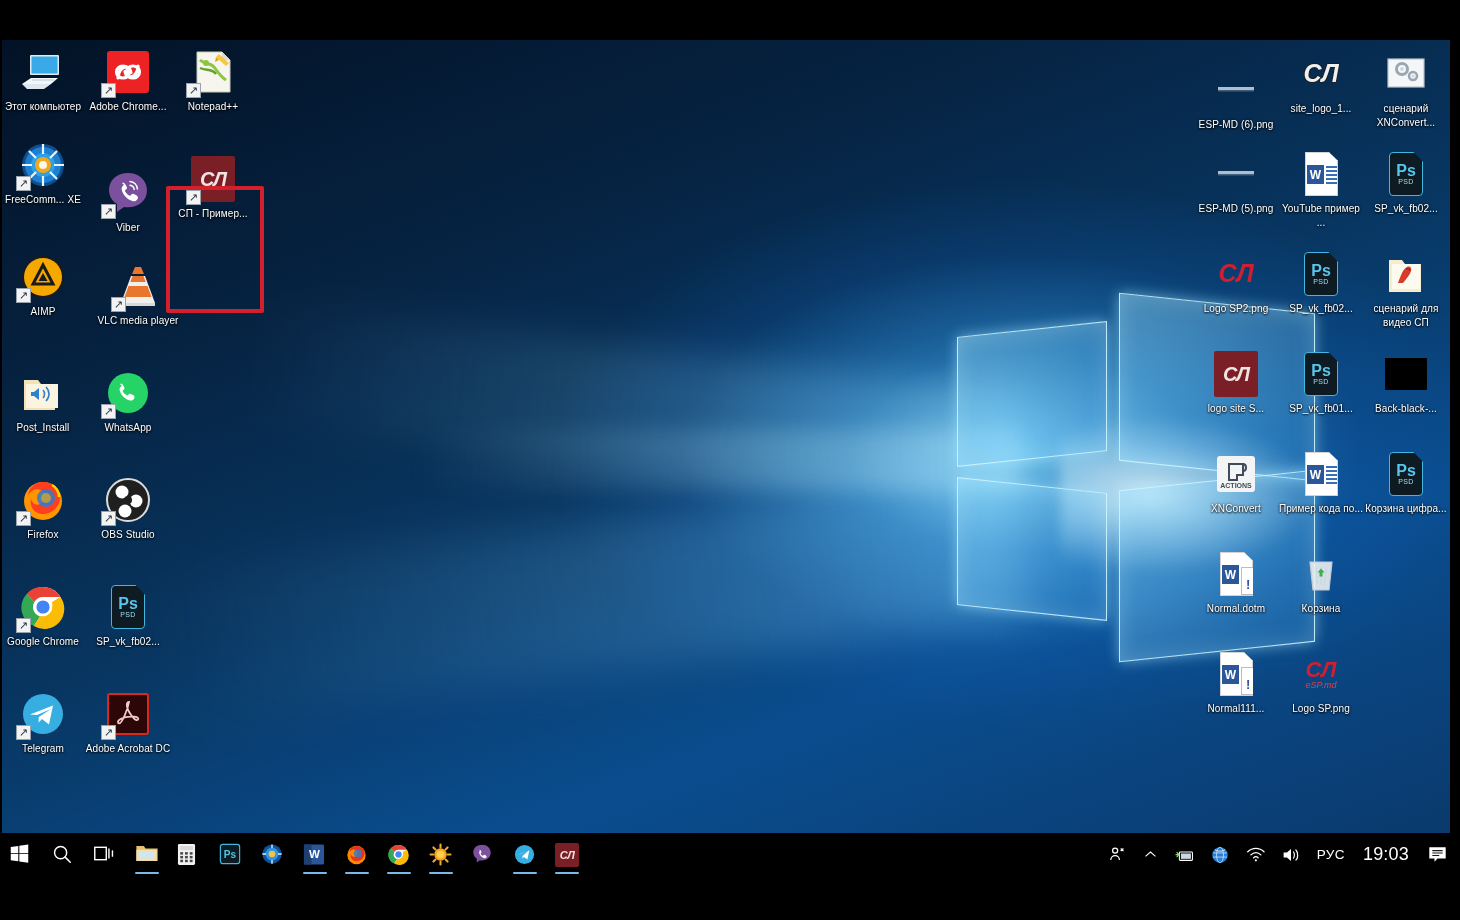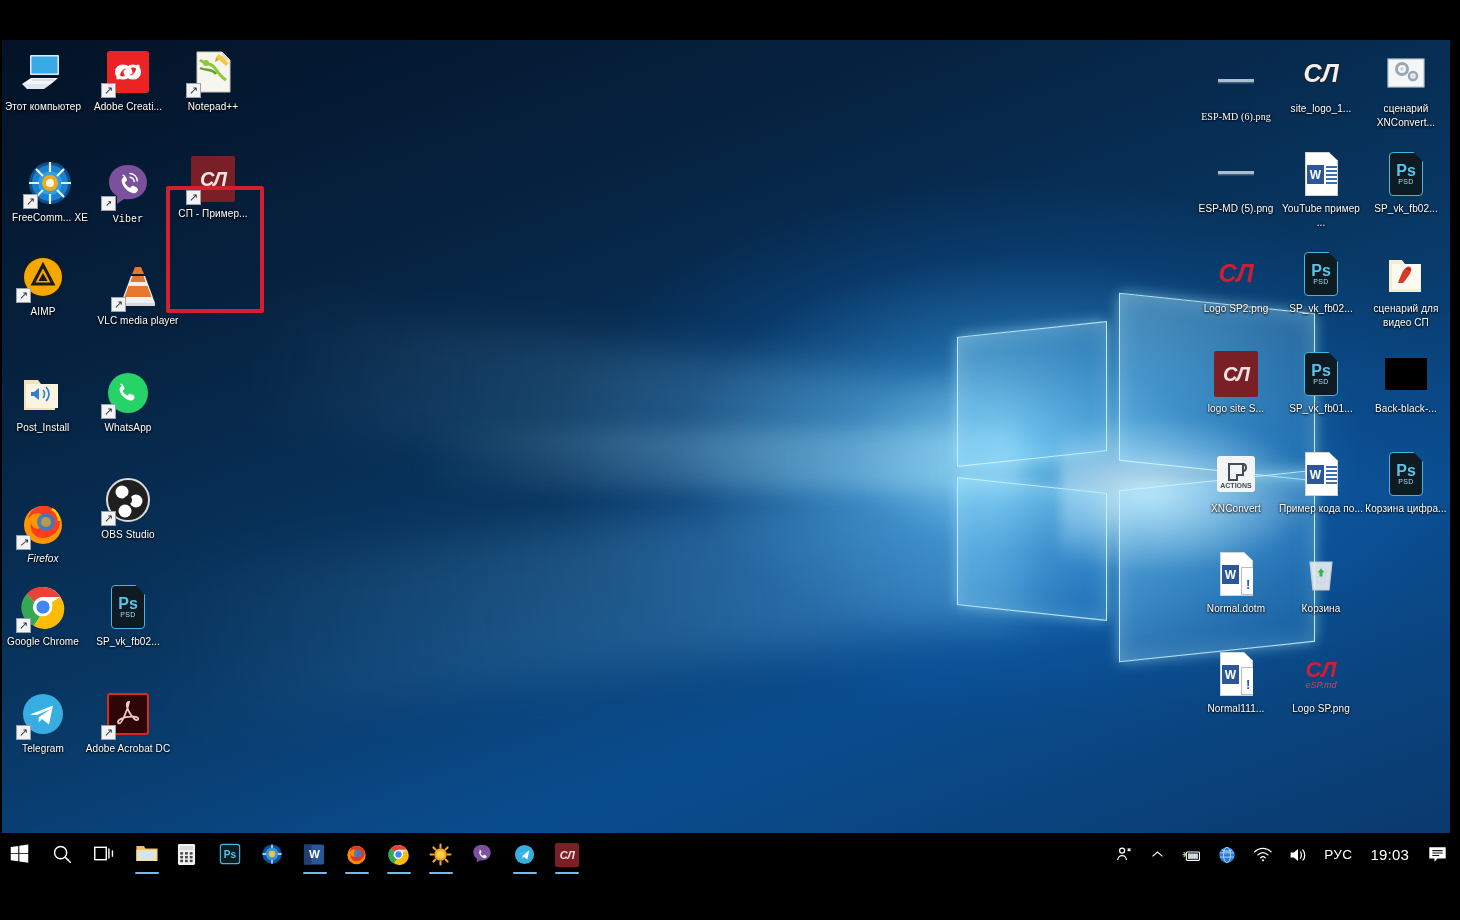--- a/index.html
+++ b/index.html
@@ -148,21 +148,21 @@
   }
   .tb-ico{ width:24px; height:24px; position:relative; }
 
   
   #tray {
     position:absolute; right:4px; top:833px; height:43px; display:flex;
     align-items:center; z-index:51; color:#fff;
   }
   .tray-item{ height:43px; display:flex; align-items:center; justify-content:center;
               padding:0 8px; font-size:13px; color:#fff; }
-  .tray-clock{ font-size:15px; letter-spacing:.2px; padding:0 10px; }
+  .tray-clock{ font-size:18px; letter-spacing:.2px; padding:0 10px; }
   .tray-lang{ font-size:13.5px; letter-spacing:.4px; }
 
   svg { display:block; }
 </style>
 </head>
 <body>
 
 <div id="screen">
 
   <div id="desktop">
@@ -196,52 +196,52 @@
         <div class="icon" style="left: 85px; top: 8px;">
           <div class="glyph">
             <svg width="48" height="48" viewBox="0 0 48 48">
         <rect x="3" y="3" width="42" height="42" rx="3" fill="#ed2224"></rect>
         <path d="M14 30c0-6 3.5-11 8-11 3 0 4.5 2.5 5 5.5M34 18c0 6-3.5 11-8 11-3 0-4.5-2.5-5-5.5" fill="none" stroke="#fff" stroke-width="3.2" stroke-linecap="round"></path>
         <ellipse cx="19" cy="24" rx="6.5" ry="6" fill="none" stroke="#fff" stroke-width="3.2"></ellipse>
         <ellipse cx="29" cy="24" rx="6.5" ry="6" fill="none" stroke="#fff" stroke-width="3.2"></ellipse>
       </svg>
             <span class="shortcut-arrow"></span>
           </div>
-          <div class="cap">Adobe Creati...</div>
+          <div class="cap">Adobe Chrome...</div>
         </div>
         <div class="icon" style="left: 170px; top: 8px;">
           <div class="glyph">
             <svg width="48" height="48" viewBox="0 0 48 48">
         <path d="M8 4h25l8 8v32H8z" fill="#f6f6ee" stroke="#c9c9b8" stroke-width="1"></path>
         <path d="M33 4l8 8h-8z" fill="#dcdccb"></path>
         <path d="M11 12c5 5 10 2 14 7s7 10 12 13" fill="none" stroke="#8ec63f" stroke-width="3"></path>
         <path d="M11 20c6 3 12 0 16 6" fill="none" stroke="#5fa32a" stroke-width="2.5"></path>
         <circle cx="17" cy="15" r="3" fill="#8ec63f"></circle>
         <path d="M30 6l10 9-3 3-10-9z" fill="#f5c842"></path>
         <path d="M27 9l3 3-4 2z" fill="#d8a420"></path>
       </svg>
             <span class="shortcut-arrow"></span>
           </div>
           <div class="cap">Notepad++</div>
         </div>
-        <div class="icon" style="left: 0px; top: 119px; margin-left: 7px;">
+        <div class="icon" style="left: 0px; top: 101px;">
           <div class="glyph">
             <svg width="48" height="48" viewBox="0 0 48 48">
         <circle cx="24" cy="24" r="21" fill="#0f4e8a"></circle>
         <circle cx="24" cy="24" r="18" fill="#1b7fd4"></circle>
         <circle cx="24" cy="24" r="12" fill="#2f9fe6"></circle>
         <circle cx="24" cy="24" r="8" fill="#f0a81e"></circle>
         <path d="M24 3v10M24 35v10M3 24h10M35 24h10M10 10l7 7M31 31l7 7M38 10l-7 7M17 31l-7 7" stroke="#eaf6ff" stroke-width="2.2"></path>
         <circle cx="24" cy="24" r="4" fill="#fff8e6"></circle>
       </svg>
             <span class="shortcut-arrow"></span>
           </div>
           <div class="cap">FreeComm... XE</div>
         </div>
-        <div class="icon" style="left: 85px; top: 121px; font-family: Liberation Mono, monospace;">
+        <div class="icon" style="left: 85px; top: 129px;">
           <div class="glyph">
             <svg width="48" height="48" viewBox="0 0 48 48">
         <path d="M24 4C13 4 5 11 5 21c0 6 3 11 8 14v8l7-5c1.3.2 2.6.3 4 .3 11 0 19-7 19-17S35 4 24 4z" fill="#7b519d"></path>
         <path d="M18 14c1.5-.6 2.6 0 3.4 1.4l1.3 2.4c.6 1.1.3 1.9-.6 2.6l-.9.7c-.3.3-.3.7-.1 1.1.8 1.8 2.6 3.6 4.4 4.4.4.2.8.2 1.1-.1l.7-.9c.7-.9 1.5-1.2 2.6-.6l2.4 1.3c1.4.8 2 1.9 1.4 3.4-.7 1.8-2.7 2.9-4.6 2.5-5.3-1.1-10.3-6.1-11.4-11.4-.4-1.9.6-3.9 2.3-4.8z" fill="#fff"></path>
         <path d="M26 12.5c4 .4 7 3.4 7.4 7.4M26 16.2c2.2.3 3.9 2 4.2 4.2" fill="none" stroke="#fff" stroke-width="1.5" stroke-linecap="round"></path>
       </svg>
             <span class="shortcut-arrow"></span>
           </div>
           <div class="cap">Viber</div>
         </div>
@@ -295,21 +295,21 @@
           <div class="glyph">
             <svg width="48" height="48" viewBox="0 0 48 48">
         <circle cx="24" cy="24" r="20" fill="#25d366"></circle>
         <path d="M16 15c1.4-.5 2.4 0 3.1 1.2l1.2 2.2c.5 1 .3 1.7-.6 2.3l-.8.6c-.3.3-.3.7-.1 1 .8 1.7 2.4 3.3 4.1 4.1.3.2.7.1 1-.1l.6-.8c.6-.8 1.3-1.1 2.3-.6l2.2 1.2c1.3.7 1.8 1.7 1.3 3.1-.6 1.6-2.5 2.6-4.2 2.3-4.9-1-9.5-5.6-10.5-10.5-.3-1.7.7-3.6 2.4-4z" fill="#fff"></path>
         <path d="M11 37l2.5-7" stroke="#25d366" stroke-width="0"></path>
       </svg>
             <span class="shortcut-arrow"></span>
           </div>
           <div class="cap">WhatsApp</div>
         </div>
-        <div class="icon" style="left: 0px; top: 460px; font-style: italic;">
+        <div class="icon" style="left: 0px; top: 436px;">
           <div class="glyph">
             <svg width="48" height="48" viewBox="0 0 48 48">
         <circle cx="24" cy="25" r="19" fill="#ff9500"></circle>
         <path d="M24 6c-8 0-14 6-15 13 4-6 10-7 14-4 5 4 3 11-2 13-4 2-9-1-9-6-2 8 3 16 12 16 10 0 17-8 17-17 0-9-7-15-17-15z" fill="#ff3d1f"></path>
         <circle cx="27" cy="22" r="9" fill="#2d7dd2" opacity=".85"></circle>
         <circle cx="27" cy="22" r="5" fill="#ffb300" opacity=".6"></circle>
         <path d="M33 9c4 2 7 7 7 12" fill="none" stroke="#ffd400" stroke-width="2.5"></path>
       </svg>
             <span class="shortcut-arrow"></span>
           </div>
@@ -367,21 +367,21 @@
         <rect x="4" y="4" width="40" height="40" rx="2" fill="#2d0607" stroke="#d52b1e" stroke-width="2"></rect>
         <path d="M25 12c-2 0-2.5 2-2 4.5.8 4 3.5 8 6 11 2 2.4 4 3.2 5 2 1-1.3-.8-2.6-4-2.8-5-.4-11.5 1-14.5 3-2 1.4-2 3.2-.7 3.6 2 .6 4-3.4 6-8.2 1.8-4.3 3.5-9.2 4.2-13z" fill="none" stroke="#f2c9c6" stroke-width="1.8"></path>
       </svg>
             <span class="shortcut-arrow"></span>
           </div>
           <div class="cap">Adobe Acrobat DC</div>
         </div>
       </div>
 
     <div id="right-grid">
-        <div class="icon" style="left: 1193px; top: 18px; font-family: Liberation Serif, serif;">
+        <div class="icon" style="left: 1193px; top: 26px;">
           <div class="glyph">
             <svg width="48" height="48" viewBox="0 0 48 48">
         <rect x="6" y="21" width="36" height="3" fill="#c9d8e6" opacity=".85"></rect>
         <rect x="6" y="24" width="36" height="1.5" fill="#7e93a8" opacity=".5"></rect>
       </svg>
           </div>
           <div class="cap">ESP-MD (6).png</div>
         </div>
         <div class="icon" style="left: 1278px; top: 10px;">
           <div class="glyph">

